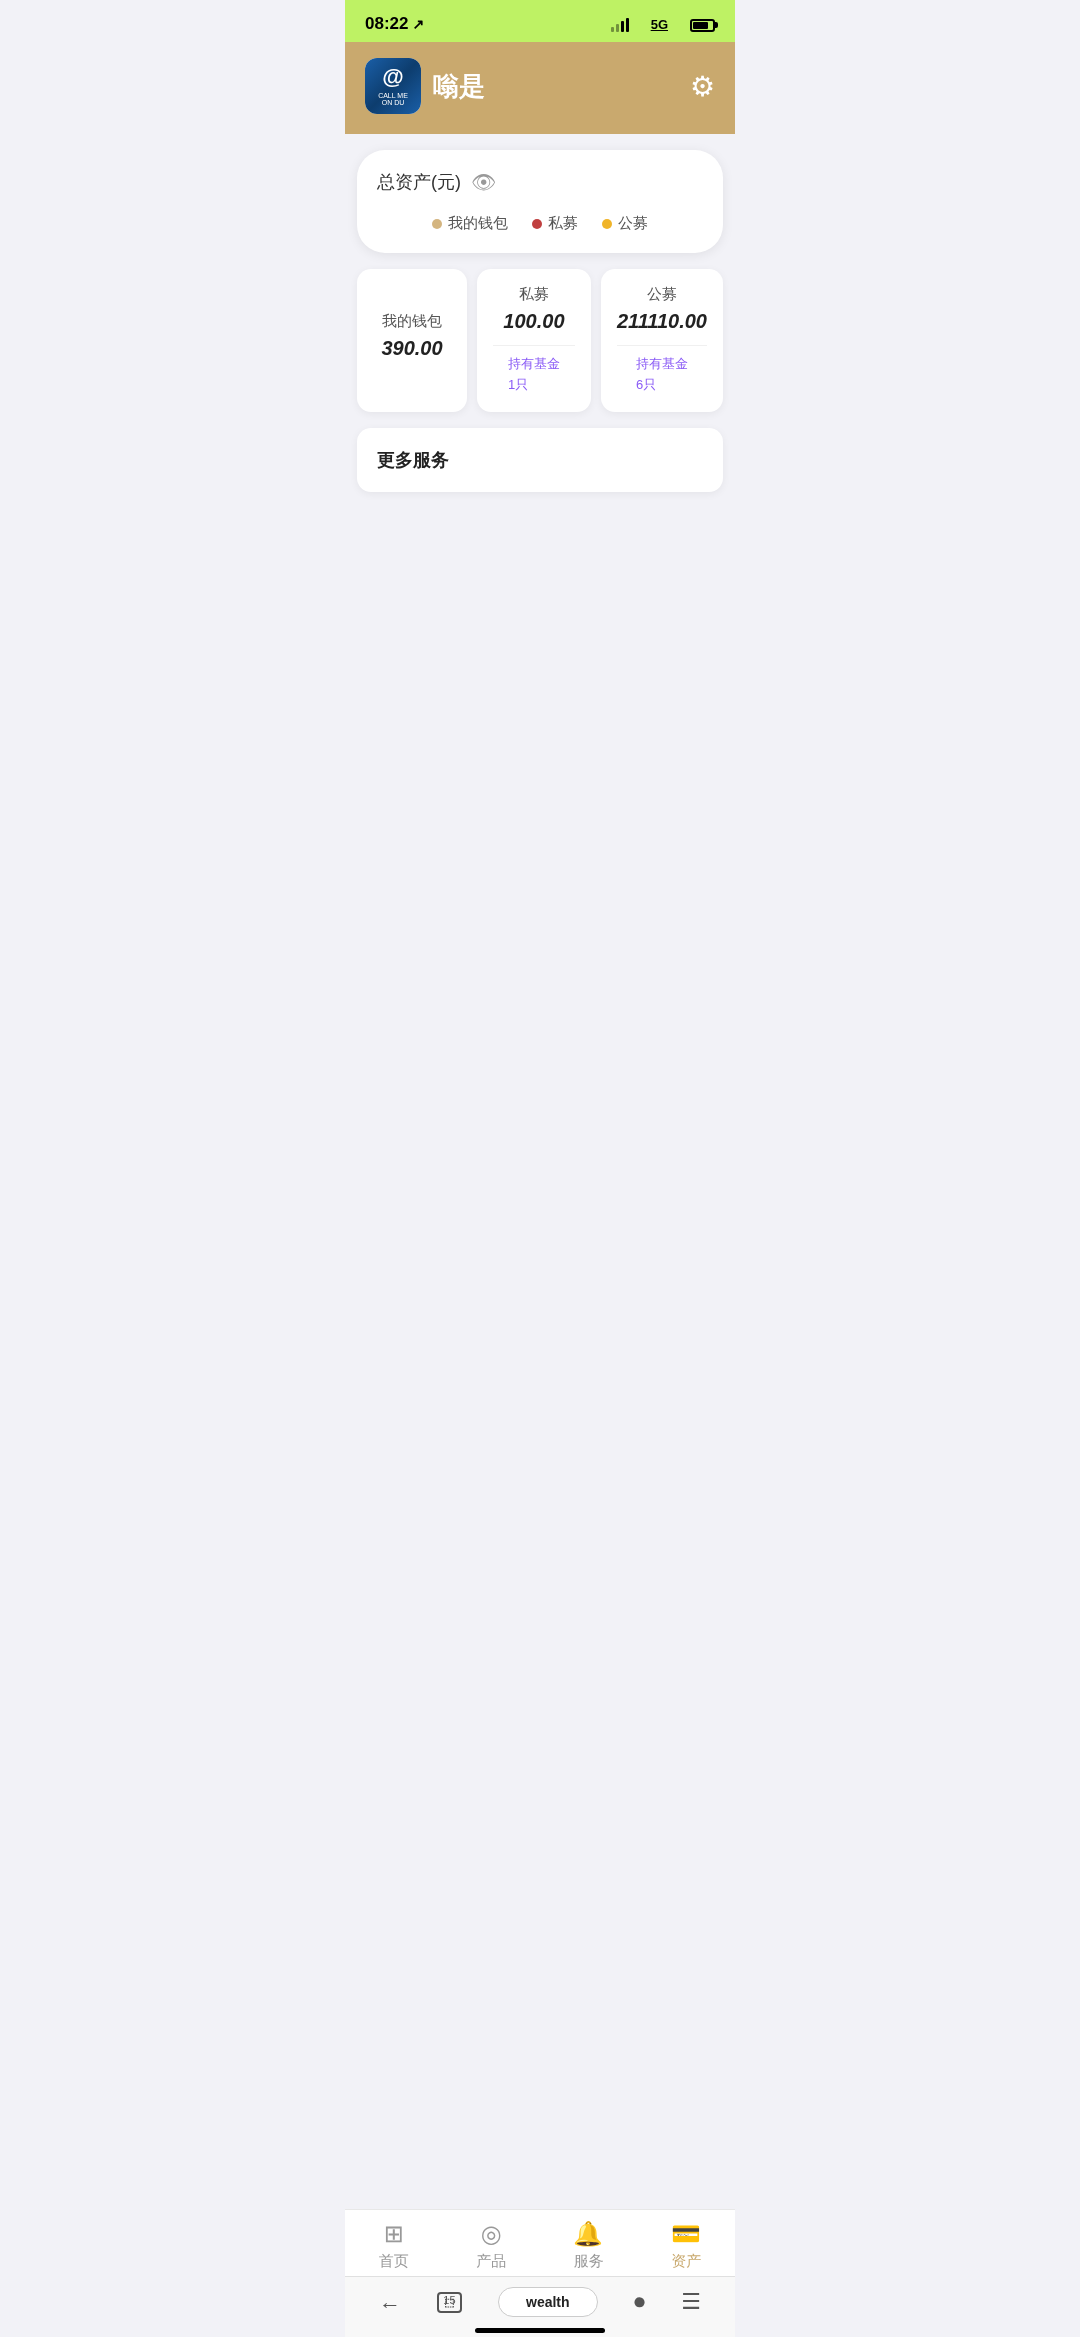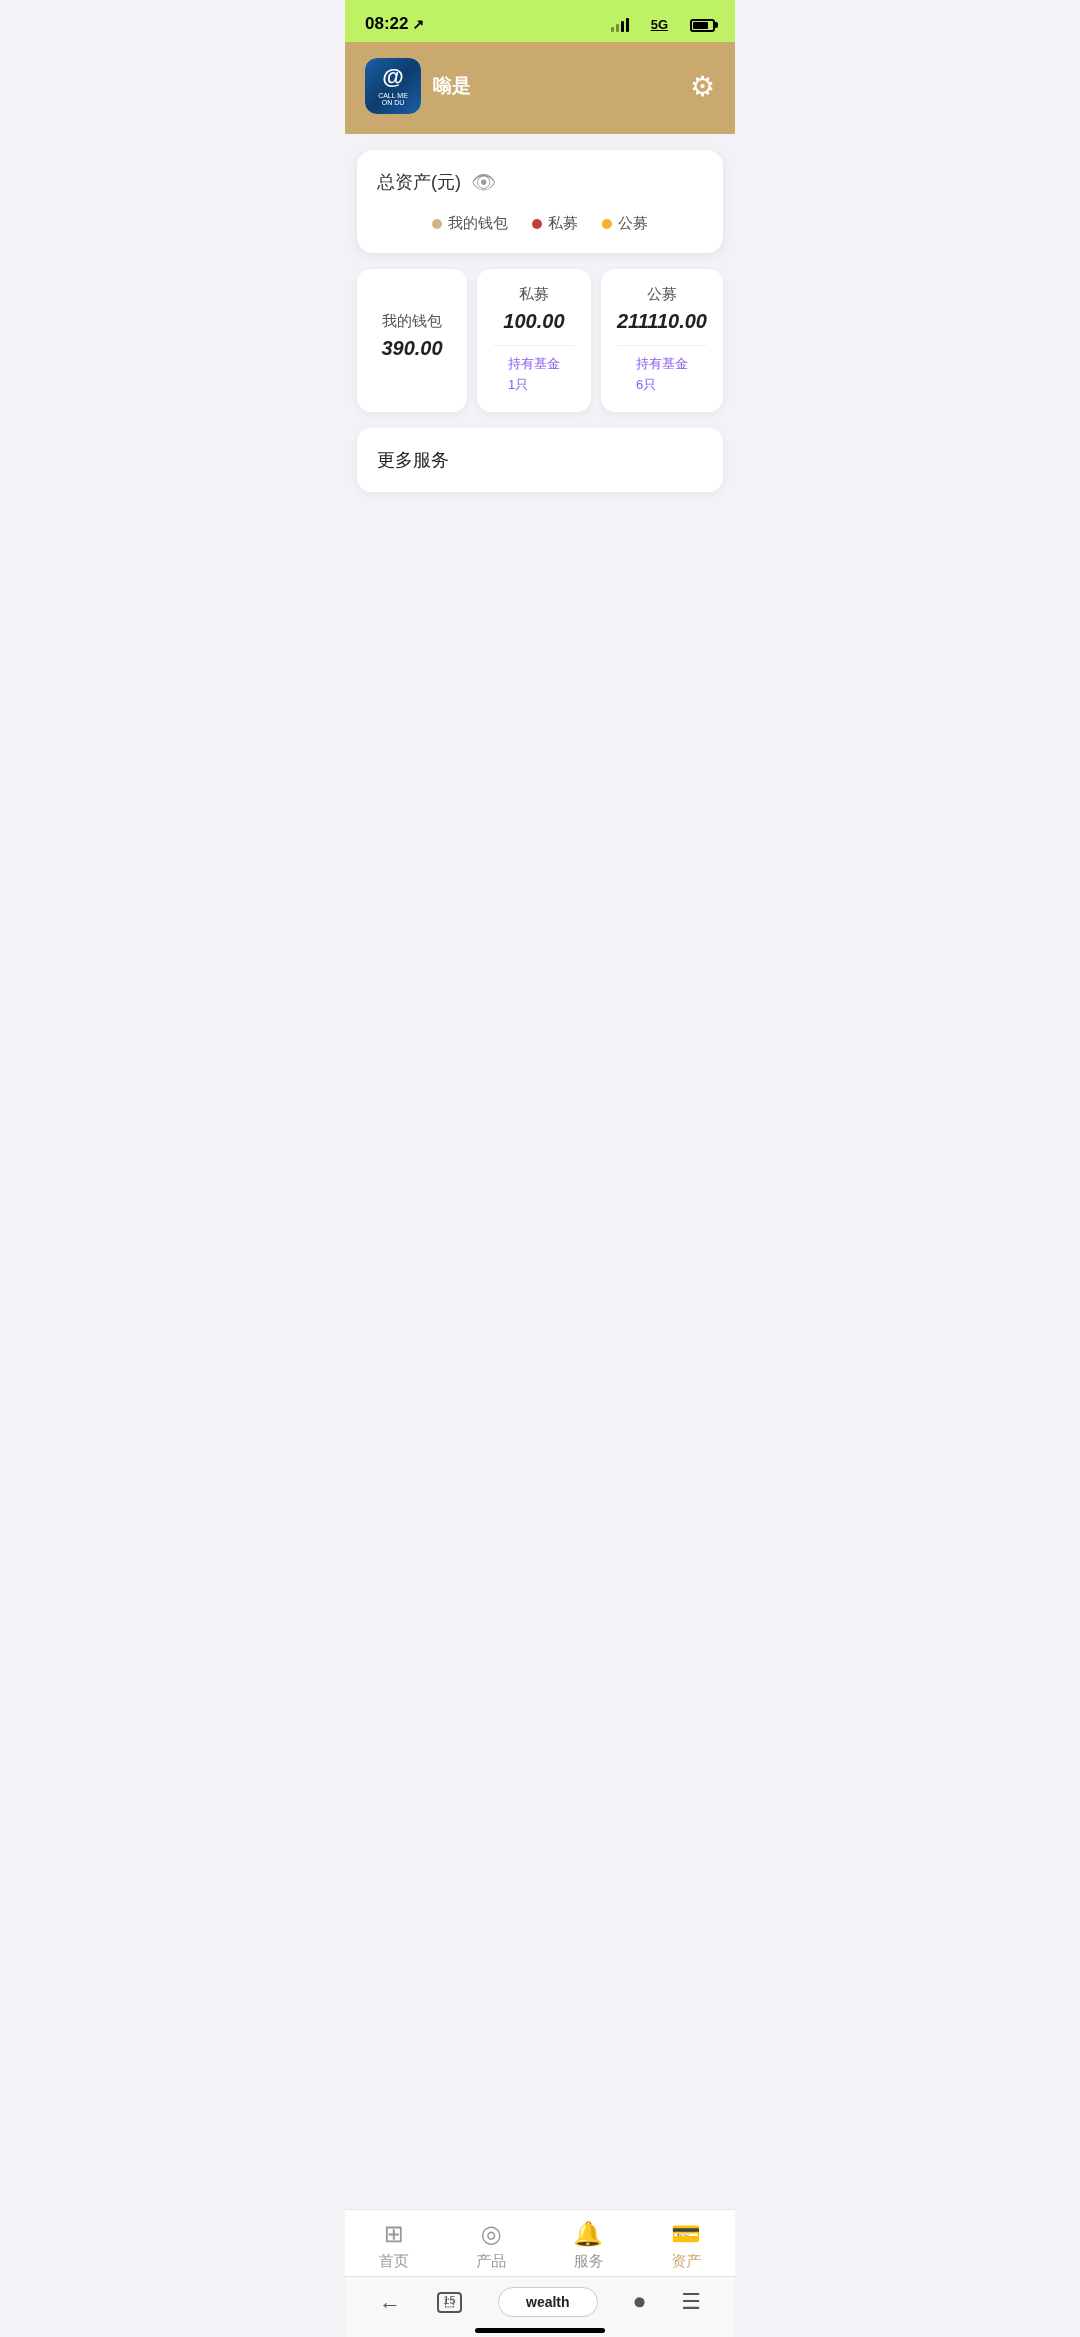--- a/index.html
+++ b/index.html
@@ -131,34 +131,34 @@
     }
     .avatar-text {
       color: #fff;
       font-size: 7px;
       position: absolute;
       bottom: 8px;
       text-align: center;
       white-space: nowrap;
     }
     .username {
-      font-size: 19px;
+      font-size: 26px;
       font-weight: 600;
       color: #fff;
       font-family: Liberation Mono, monospace;
     }
     .gear-icon {
       color: #fff;
       font-size: 28px;
     }
 
     
     .main-card {
       background: #fff;
-      border-radius: 16px;
+      border-radius: 28px;
       margin: 16px 12px;
       padding: 20px;
       box-shadow: 0 2px 12px rgba(0,0,0,0.08);
     }
     .card-title-row {
       display: flex;
       align-items: center;
       gap: 10px;
       margin-bottom: 20px;
     }
@@ -274,21 +274,21 @@
     
     .more-services-card {
       background: #fff;
       border-radius: 14px;
       margin: 0 12px 16px;
       padding: 20px;
       box-shadow: 0 2px 8px rgba(0,0,0,0.06);
     }
     .more-services-title {
       font-size: 18px;
-      font-weight: 400;
+      font-weight: 700;
       color: #222;
     }
 
     
     .bottom-nav {
       background: #fff;
       border-top: 1px solid #e8e8e8;
       display: flex;
       justify-content: space-around;
       padding: 10px 0 6px;

